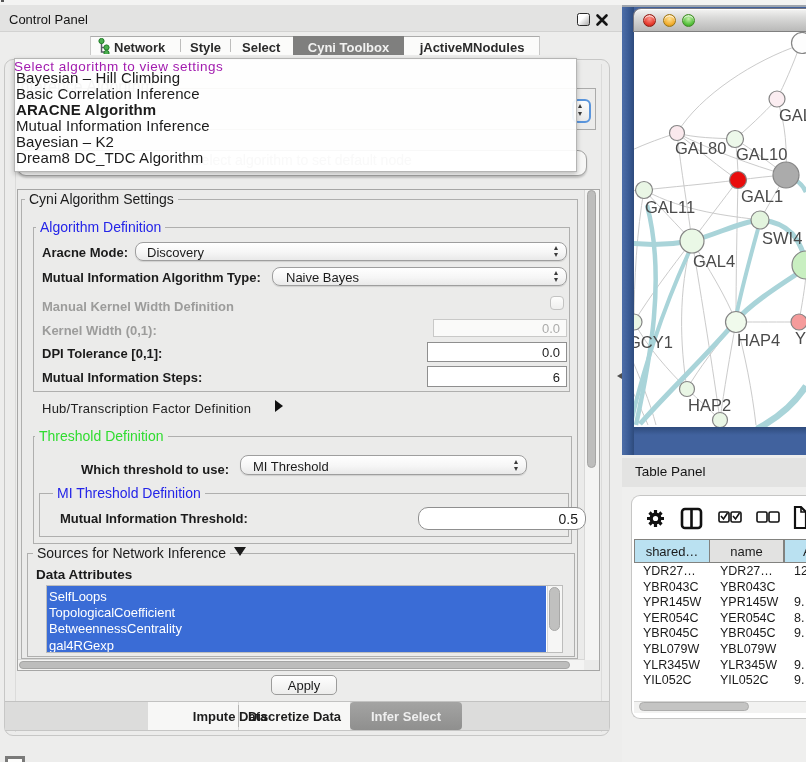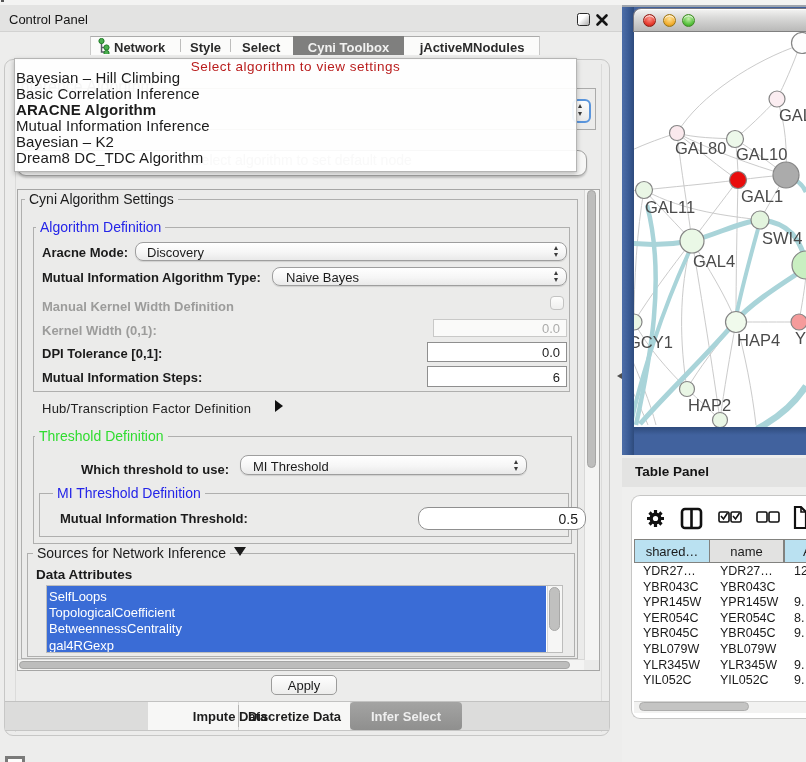--- a/index.html
+++ b/index.html
@@ -212,21 +212,21 @@
 <text x="762" y="244">SWI4</text>
 <text x="693" y="267">GAL4</text>
 <text x="628" y="348">GCY1</text>
 <text x="737" y="346">HAP4</text>
 <text x="795" y="344">Y</text>
 <text x="688" y="411">HAP2</text>
 </g>
 </svg>
 
 <div class="abs" style="left:622px;top:458px;width:184px;height:29px;background:#E3E3E2;"></div>
-<div class="abs" style="left:635px;top:464px;font-size:13.5px;color:#141414;font-weight:bold;">Table Panel</div>
+<div class="abs" style="left:635px;top:464px;font-size:13.5px;color:#141414;">Table Panel</div>
 <div class="abs" style="left:622px;top:487px;width:184px;height:275px;background:#EFEFEE;"></div>
 <div class="abs" style="left:631px;top:495px;width:175px;height:224px;background:#fff;border:1px solid #C6C6C5;border-radius:9px 0 0 9px;border-right:none;"></div>
 
 <svg class="abs" style="left:645px;top:508px;" width="21" height="21" viewBox="0 0 21 21">
 <g fill="#111">
       <circle cx="10.5" cy="10.5" r="6"></circle>
       <g stroke="#111" stroke-width="3.2">
 <path d="M10.5 2 v4 M10.5 15 v4 M2 10.5 h4 M15 10.5 h4 M4.5 4.5 l2.8 2.8 M13.7 13.7 l2.8 2.8 M16.5 4.5 l-2.8 2.8 M7.3 13.7 l-2.8 2.8"></path>
       </g>
 <circle cx="10.5" cy="10.5" r="2.6" fill="#fff"></circle>
@@ -271,14 +271,14 @@
 
 <div class="abs" style="left:30px;top:88px;width:566px;height:42px;border:1px solid #ABABAA;z-index:4;"></div>
 
 <div class="abs" style="left:572px;top:99px;width:19px;height:24px;border:2.5px solid #5A95DC;border-radius:6px;background:linear-gradient(#FDFDFD,#E9E9E9);z-index:5;"></div>
 <div class="arrup" style="left:578px;top:104px;z-index:5;"></div>
 <div class="arrdn" style="left:578px;top:112px;z-index:5;"></div>
 <div class="abs" style="left:17px;top:150px;width:570px;height:26px;border:1px solid #A2A2A1;border-radius:9px;background:#F7F7F6;box-shadow:0 2px 2px rgba(0,0,0,0.18);z-index:6;"></div>
 <div class="abs" style="left:16px;top:78px;font-size:16px;color:#707070;z-index:7;">Inference Algorithm</div>
 <div class="abs" style="left:17px;top:152px;width:570px;text-align:center;font-size:14px;color:#ACACAB;z-index:7;">Select algorithm to set default node</div>
 <div class="abs" style="left:14px;top:58px;width:563px;height:114px;background:rgba(255,255,255,0.92);border:1px solid #B5B5B4;box-shadow:0 2px 5px rgba(0,0,0,0.25);z-index:10;"></div>
-<div class="abs" style="left:14px;top:59px;width:563px;text-align:center;color:#b91c1c;font-size:13.5px;letter-spacing:0.5px;z-index:11;">Select algorithm to view settings</div>
+<div class="abs" style="left:14px;top:59px;width:563px;color:#a21caf;font-size:13.5px;letter-spacing:0.5px;z-index:11;">Select algorithm to view settings</div>
 <div class="abs" style="left:16px;top:70px;line-height:16px;font-size:15px;letter-spacing:0.1px;z-index:11;">Bayesian – Hill Climbing<br>Basic Correlation Inference<br><span class="b">ARACNE Algorithm</span><br>Mutual Information Inference<br>Bayesian – K2<br>Dream8 DC_TDC Algorithm</div>
 
 </body></html>

